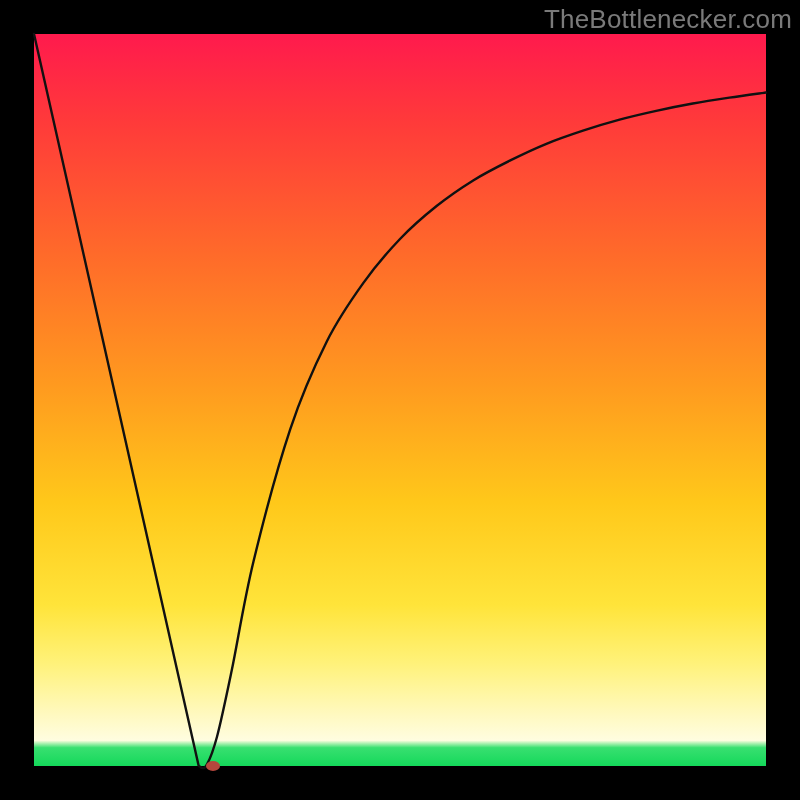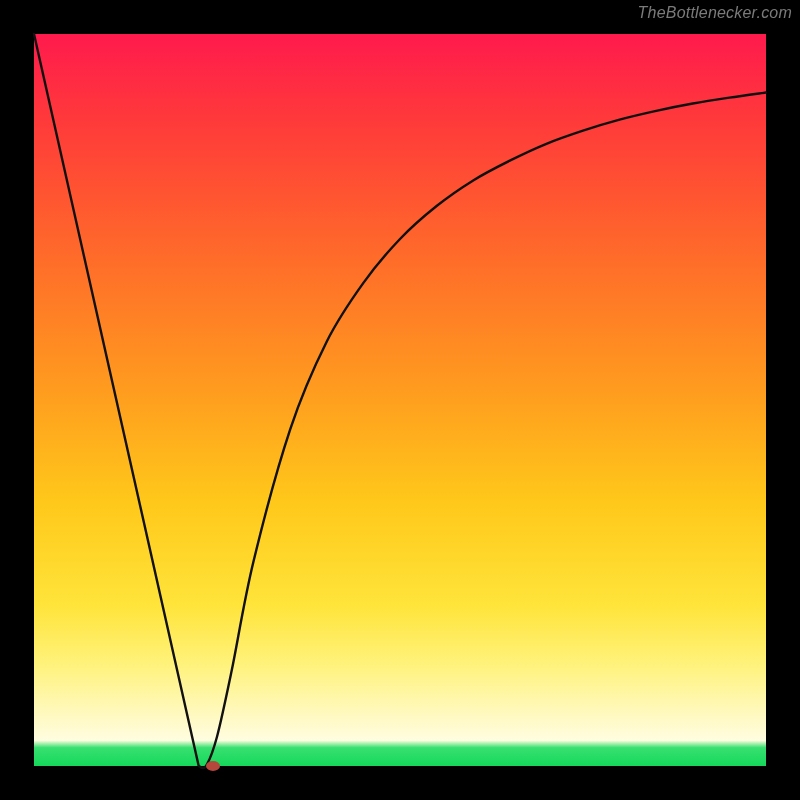--- a/index.html
+++ b/index.html
@@ -39,24 +39,23 @@
       #fffde0 96.5%,
       #38e070 97.5%,
       #14d85a 100%
     );
   }
   .watermark {
     position: absolute;
     top: 4px;
     right: 8px;
     color: #7a7a7a;
-    font-size: 16px;
+    font-size: 26px;
     letter-spacing: 0.2px;
     user-select: none;
-    font-style: italic;
   }
   svg.curve {
     position: absolute;
     left: 0;
     top: 0;
     width: 732px;
     height: 732px;
     overflow: visible;
   }
   .marker {

